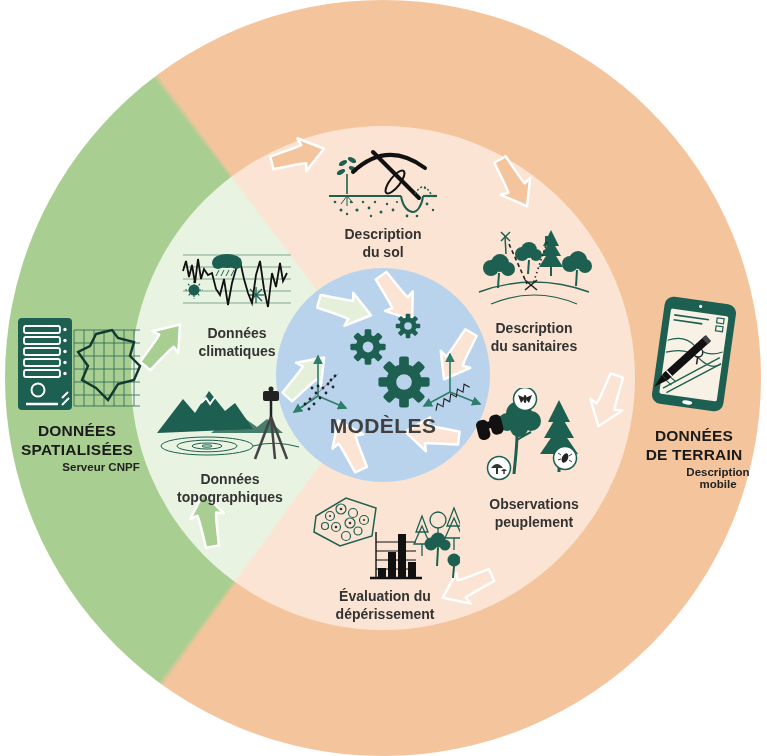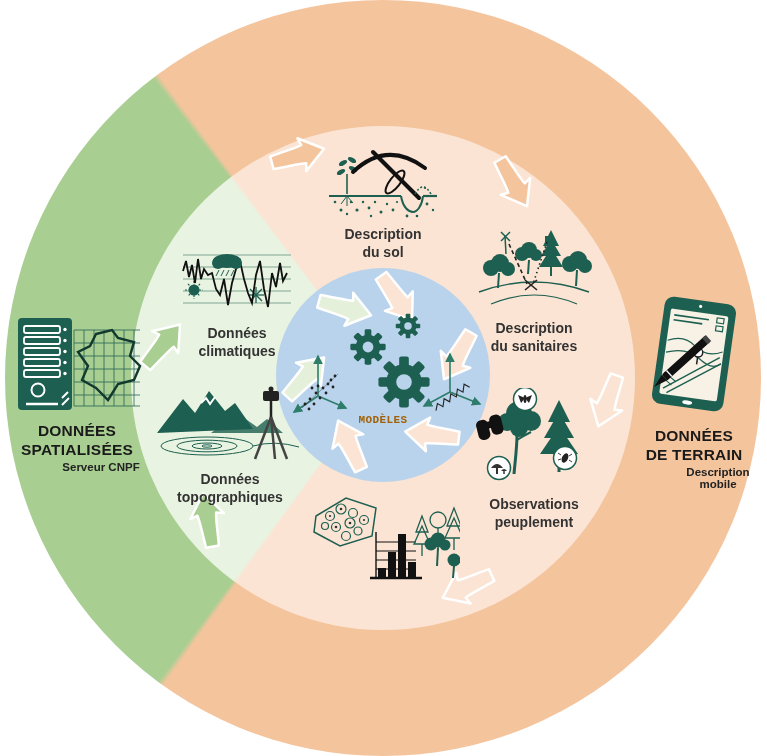--- a/index.html
+++ b/index.html
@@ -24,21 +24,21 @@
   svg{display:block;}
   .layer{position:absolute;left:0;top:0;}
   .station{position:absolute;display:flex;flex-direction:column;align-items:center;z-index:4;}
   .slabel{font-weight:700;font-size:14px;line-height:1.25;color:#333;text-align:center;}
   .slabel span{display:block;}
   .source{position:absolute;display:flex;flex-direction:column;align-items:center;z-index:4;}
   .stitle{font-weight:800;font-size:15.5px;line-height:1.24;color:#1a1a1a;text-align:center;letter-spacing:.2px;}
   .stitle span{display:block;}
   .ssub{font-weight:700;font-size:11.5px;color:#222;margin-top:2px;text-align:center;margin-left:48px;}
   .models-label{position:absolute;left:323px;top:414px;width:120px;text-align:center;z-index:5;
-    font-weight:800;font-size:11px;color:#a16207;letter-spacing:.4px;font-family:Liberation Mono, monospace;}
+    font-weight:800;font-size:21px;color:#404040;letter-spacing:.4px;}
   
   .f-dg{fill:var(--dark_green);} .s-dg{stroke:var(--dark_green);}
   .f-blue{fill:var(--blue);}
   .arr{stroke:#fff;stroke-width:2.5;stroke-linejoin:round;}
   .arr-green{fill:var(--outer_green);}
   .arr-peach{fill:var(--outer_peach);}
   .arr-lpeach{fill:var(--inner_peach);}
   .arr-lgreen{fill:#e4f0da;}
   .axis{stroke:#2e7d6b;stroke-width:1.6;fill:none;}
 </style>
@@ -311,20 +311,24 @@
         <g class="f-dg">
           <circle cx="23" cy="46" r="6.5"></circle>
             <circle cx="30" cy="42" r="7.5"></circle>
             <circle cx="37" cy="47" r="5.5"></circle>
           <circle cx="46" cy="62" r="6.5"></circle>
         </g>
         <line x1="30" y1="50" x2="29" y2="68" class="s-dg" stroke-width="2"></line>
         <line x1="46" y1="68" x2="45" y2="80" class="s-dg" stroke-width="2"></line>
       </g>
     </svg>
+    <div class="slabel" style="margin-top:6px;">
+      <span>Évaluation du</span>
+      <span>dépérissement</span>
+    </div>
   </div>
 
   <div class="station" style="left:145px;top:383px;width:170px;">
     <svg width="150" height="82" viewBox="0 0 150 82">
       <path d="M56,50 L82,30 L102,44 L112,36 L128,50 Z" class="f-dg" opacity="0.8"></path>
       <path d="M2,50 L28,16 L40,30 L54,8 L70,28 L80,20 L98,46 Z" class="f-dg"></path>
       <polyline points="46,20 51,15 55,21 60,14" fill="none" stroke="#fff" stroke-width="2"></polyline>
       <g fill="none" class="s-dg" stroke-width="1">
         <ellipse cx="52" cy="63" rx="46" ry="9"></ellipse>
         <ellipse cx="52" cy="63" rx="30" ry="5.8"></ellipse>

